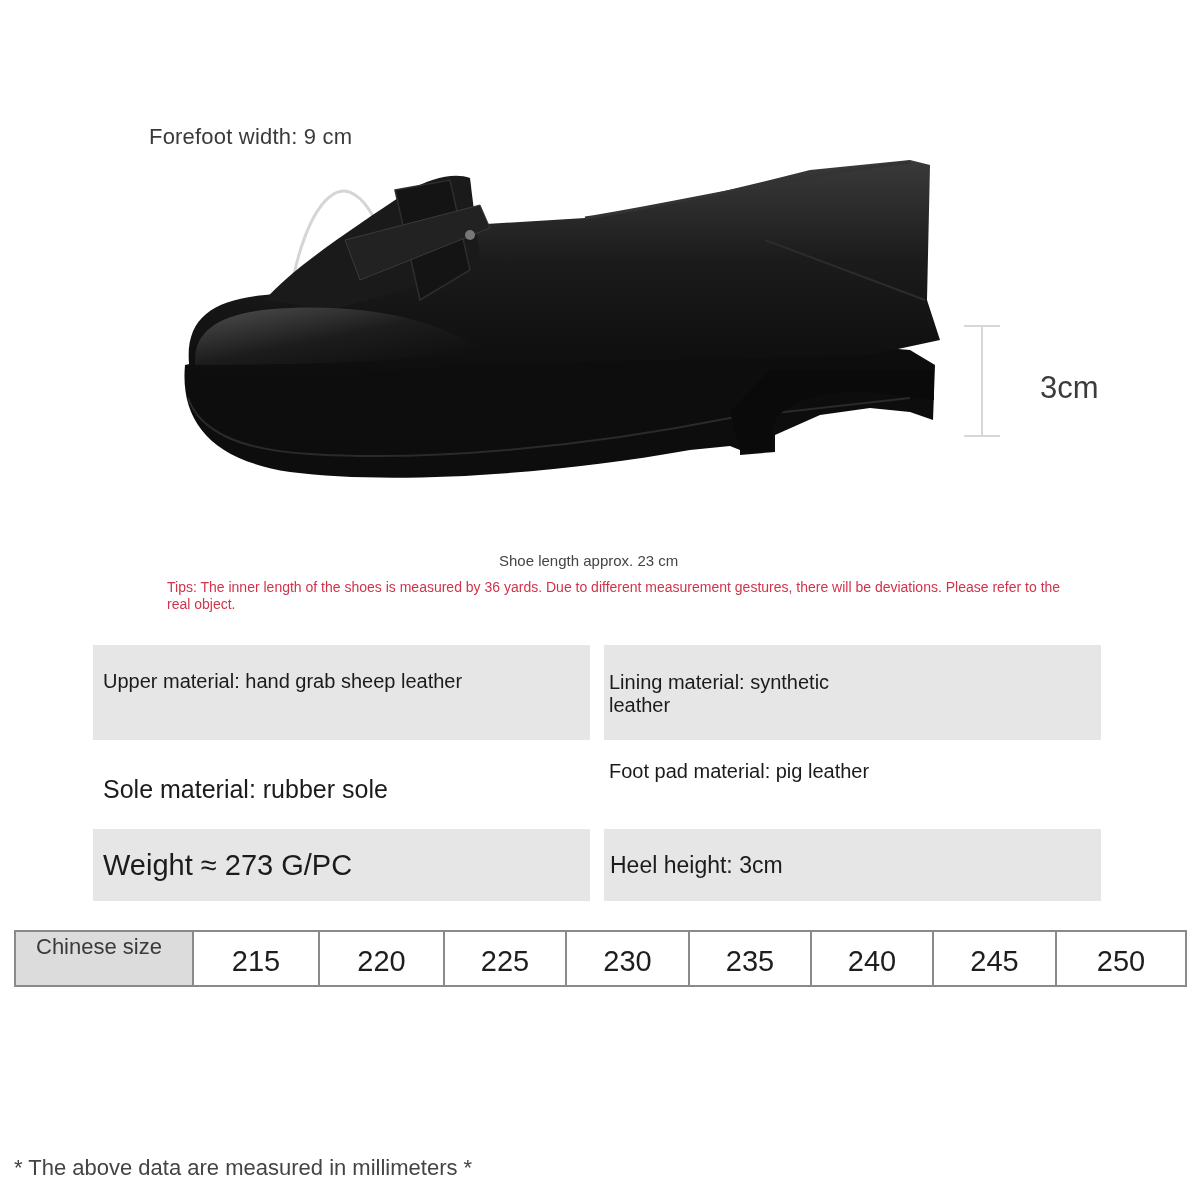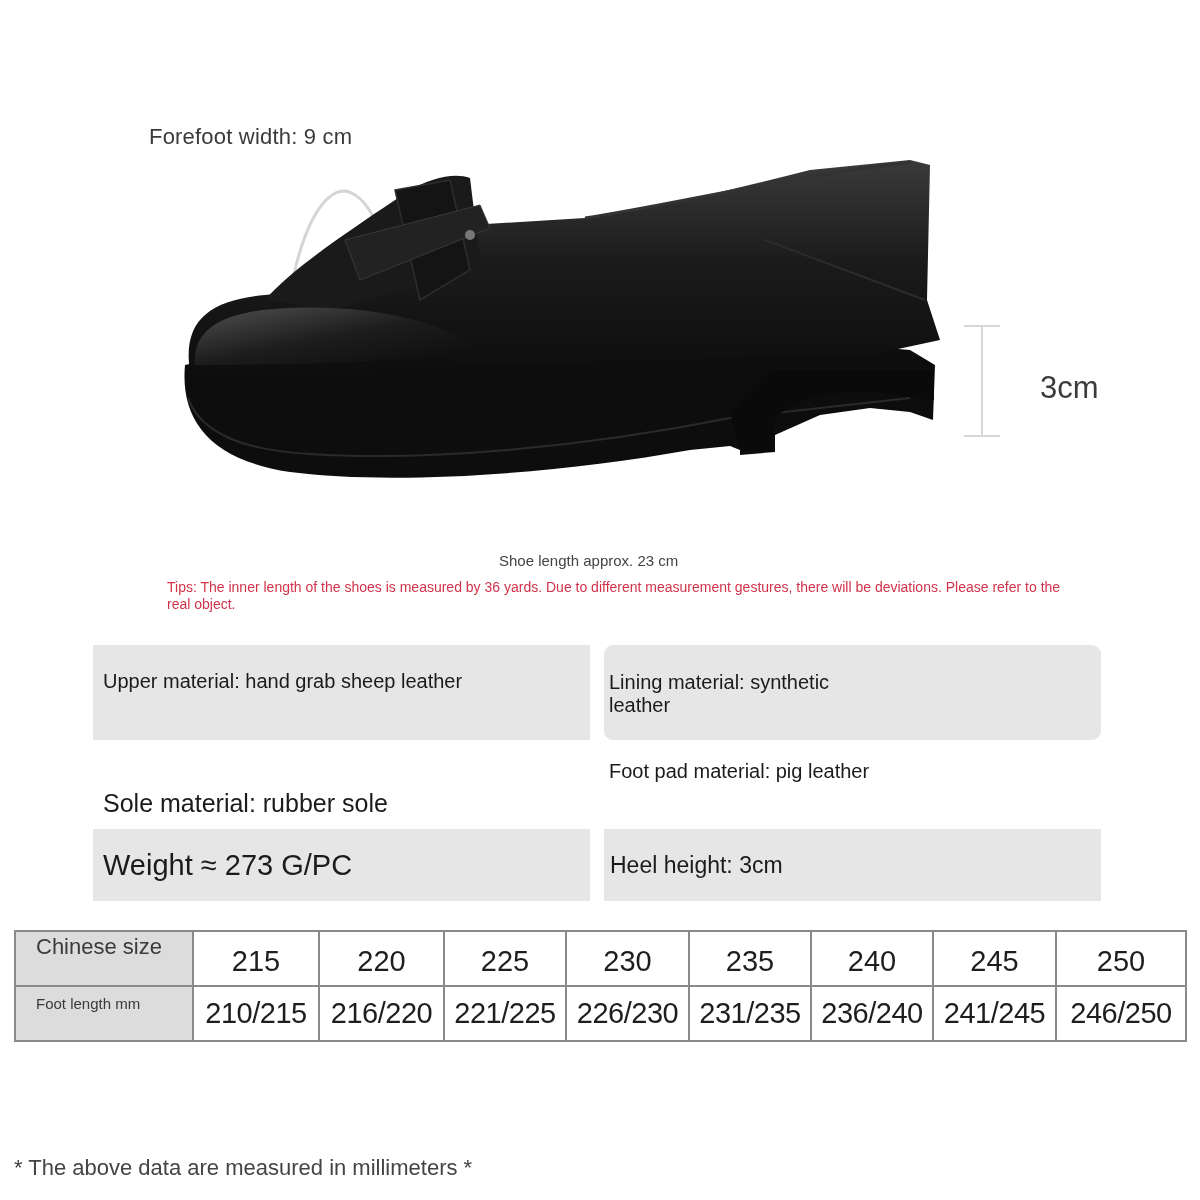--- a/index.html
+++ b/index.html
@@ -14,23 +14,23 @@
   .heel-label { left:1040px; top:370px; font-size:31px; color:#3b3b3b; }
 
   .length-label { left:499px; top:551px; font-size:15px; color:#444; line-height:19px; width:200px; }
   .tips { left:167px; top:579px; font-size:14px; color:#d0334a; line-height:17px; width:900px; }
 
   
   .mbox { position:absolute; display:flex; align-items:center; box-sizing:border-box; padding-left:10px; color:#1b1b1b; }
   .mbox.shaded { background:#e6e6e6; }
   .mbox .txt { font-family:"Liberation Sans Narrow","Liberation Sans", sans-serif; }
   .b-upper   { left:93px;  top:645px; width:497px; height:95px; align-items:flex-start; padding-top:25px; font-size:20px; }
-  .b-lining  { left:604px; top:645px; width:497px; height:95px; align-items:flex-start; padding-top:26px; padding-left:5px; font-size:20px; line-height:23px;border-radius:9px; }
+  .b-lining  { left:604px; top:645px; width:497px; height:95px; align-items:flex-start; padding-top:26px; padding-left:5px; font-size:20px; line-height:23px; }
   .b-lining .txt { width:270px; }
-  .b-sole    { left:93px;  top:748px; width:497px; height:70px; padding-top:0; font-size:25px; align-items:flex-end; padding-top:12px; }
+  .b-sole    { left:93px;  top:748px; width:497px; height:70px; padding-top:0; font-size:25px; align-items:center; padding-top:12px; }
   .b-footpad { left:604px; top:748px; width:497px; height:70px; padding-left:5px; font-size:20px; align-items:flex-start; padding-top:12px; }
   .b-weight  { left:93px;  top:829px; width:497px; height:72px; font-size:29px; }
   .b-heel    { left:604px; top:829px; width:497px; height:72px; padding-left:6px; font-size:23px; }
 
   
   .size-table { position:absolute; left:14px; top:930px; border-collapse:collapse; table-layout:fixed; }
   .size-table td { border:2px solid #8a8a8a; padding:0; text-align:center; color:#1e1e1e;
                    font-family:"Liberation Sans", sans-serif; }
   .size-table td.rh { background:#dcdcdc; text-align:left; padding-left:20px; vertical-align:top; color:#3a3a3a; font-size:19px; }
   .size-table tr { height:55px; }
@@ -140,29 +140,16 @@
         </td>
     <td class="v">215</td>
     <td class="v">220</td>
     <td class="v">225</td>
     <td class="v">230</td>
     <td class="v">235</td>
     <td class="v">240</td>
     <td class="v">245</td>
     <td class="v">250</td>
   </tr>
-  <tr class="r-fl">
-    <td class="rh">
-          <span class="small" style="width:110px">Foot length mm</span>
-        </td>
-    <td class="v">210/215</td>
-    <td class="v">216/220</td>
-    <td class="v">221/225</td>
-    <td class="v">226/230</td>
-    <td class="v">231/235</td>
-    <td class="v">236/240</td>
-    <td class="v">241/245</td>
-    <td class="v">246/250</td>
-  </tr>
 </tbody>
   </table>
 
 <div class="abs footnote">* The above data are measured in millimeters *</div>
 
 </body></html>

